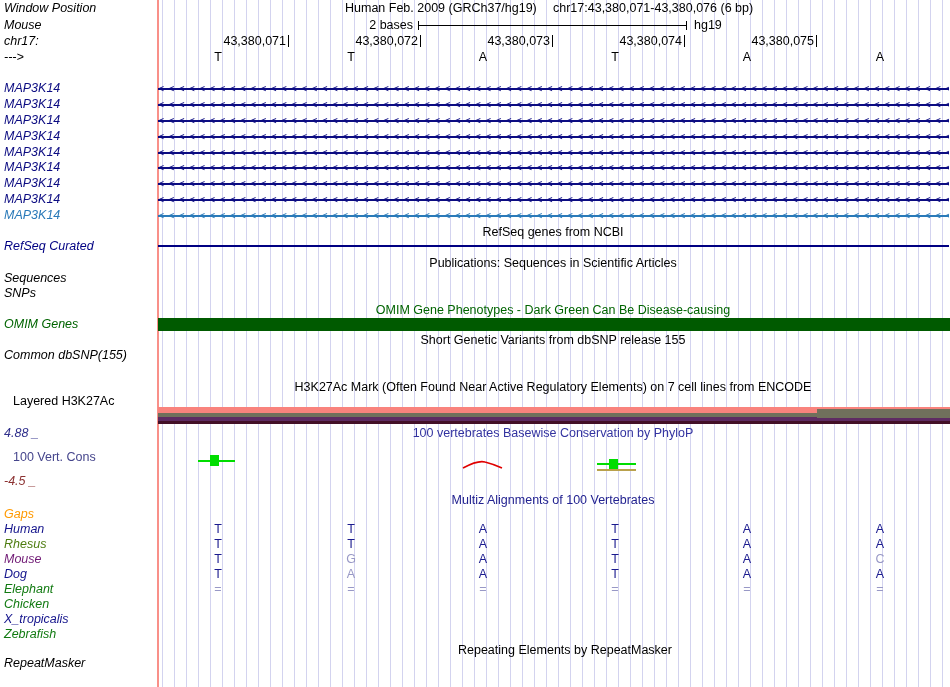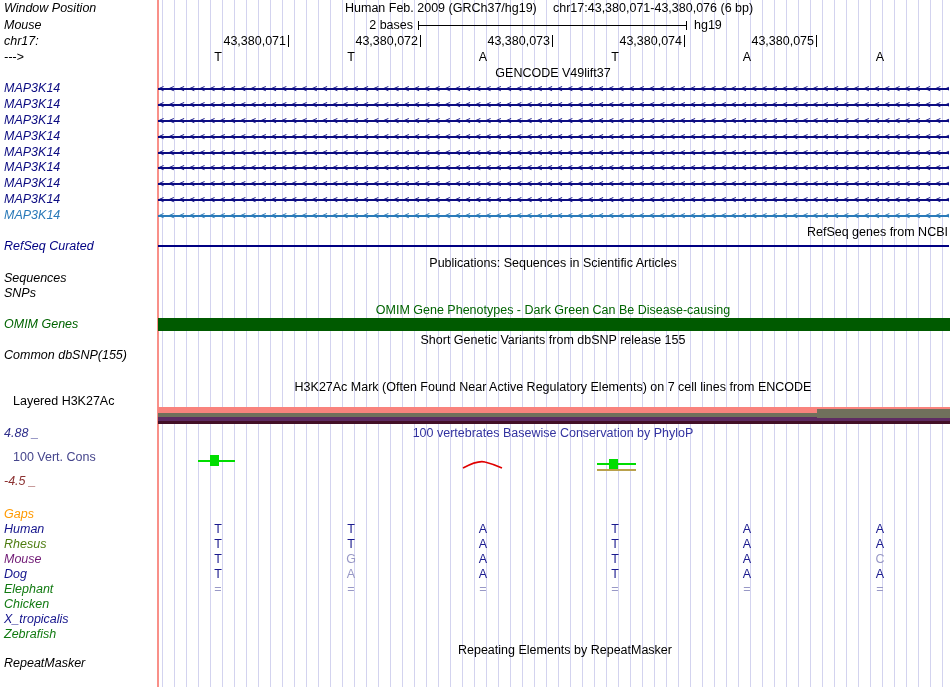--- a/index.html
+++ b/index.html
@@ -118,21 +118,20 @@
   <div class="lbl" style="top:50px;">---&gt;</div>
   <div id="bases">
       <div class="basecell" style="left: 210px; top: 50px;">T</div>
       <div class="basecell" style="left: 343px; top: 50px;">T</div>
       <div class="basecell" style="left: 475px; top: 50px;">A</div>
       <div class="basecell" style="left: 607px; top: 50px;">T</div>
       <div class="basecell" style="left: 739px; top: 50px;">A</div>
       <div class="basecell" style="left: 872px; top: 50px;">A</div>
     </div>
 
-  <div class="title" style="top:66px;">GENCODE V49lift37</div>
   <div id="genes">
       <div class="lbl" style="top: 81px; color: rgb(12, 12, 130);">MAP3K14</div>
       <div class="generow-line" style="left: 158px; width: 791px; top: 88px; background: rgb(12, 12, 130);"></div>
       <div class="generow-arrows" style="top: 81px; color: rgb(12, 12, 130);">&lt;&lt;&lt;&lt;&lt;&lt;&lt;&lt;&lt;&lt;&lt;&lt;&lt;&lt;&lt;&lt;&lt;&lt;&lt;&lt;&lt;&lt;&lt;&lt;&lt;&lt;&lt;&lt;&lt;&lt;&lt;&lt;&lt;&lt;&lt;&lt;&lt;&lt;&lt;&lt;&lt;&lt;&lt;&lt;&lt;&lt;&lt;&lt;&lt;&lt;&lt;&lt;&lt;&lt;&lt;&lt;&lt;&lt;&lt;&lt;&lt;&lt;&lt;&lt;&lt;&lt;&lt;&lt;&lt;&lt;&lt;&lt;&lt;&lt;&lt;&lt;&lt;&lt;&lt;&lt;&lt;&lt;</div>
       <div class="lbl" style="top: 97px; color: rgb(12, 12, 130);">MAP3K14</div>
       <div class="generow-line" style="left: 158px; width: 791px; top: 104px; background: rgb(12, 12, 130);"></div>
       <div class="generow-arrows" style="top: 97px; color: rgb(12, 12, 130);">&lt;&lt;&lt;&lt;&lt;&lt;&lt;&lt;&lt;&lt;&lt;&lt;&lt;&lt;&lt;&lt;&lt;&lt;&lt;&lt;&lt;&lt;&lt;&lt;&lt;&lt;&lt;&lt;&lt;&lt;&lt;&lt;&lt;&lt;&lt;&lt;&lt;&lt;&lt;&lt;&lt;&lt;&lt;&lt;&lt;&lt;&lt;&lt;&lt;&lt;&lt;&lt;&lt;&lt;&lt;&lt;&lt;&lt;&lt;&lt;&lt;&lt;&lt;&lt;&lt;&lt;&lt;&lt;&lt;&lt;&lt;&lt;&lt;&lt;&lt;&lt;&lt;&lt;&lt;&lt;&lt;&lt;</div>
       <div class="lbl" style="top: 113px; color: rgb(12, 12, 130);">MAP3K14</div>
       <div class="generow-line" style="left: 158px; width: 791px; top: 120px; background: rgb(12, 12, 130);"></div>
       <div class="generow-arrows" style="top: 113px; color: rgb(12, 12, 130);">&lt;&lt;&lt;&lt;&lt;&lt;&lt;&lt;&lt;&lt;&lt;&lt;&lt;&lt;&lt;&lt;&lt;&lt;&lt;&lt;&lt;&lt;&lt;&lt;&lt;&lt;&lt;&lt;&lt;&lt;&lt;&lt;&lt;&lt;&lt;&lt;&lt;&lt;&lt;&lt;&lt;&lt;&lt;&lt;&lt;&lt;&lt;&lt;&lt;&lt;&lt;&lt;&lt;&lt;&lt;&lt;&lt;&lt;&lt;&lt;&lt;&lt;&lt;&lt;&lt;&lt;&lt;&lt;&lt;&lt;&lt;&lt;&lt;&lt;&lt;&lt;&lt;&lt;&lt;&lt;&lt;&lt;</div>
@@ -149,21 +148,21 @@
       <div class="generow-line" style="left: 158px; width: 791px; top: 183px; background: rgb(12, 12, 130);"></div>
       <div class="generow-arrows" style="top: 176px; color: rgb(12, 12, 130);">&lt;&lt;&lt;&lt;&lt;&lt;&lt;&lt;&lt;&lt;&lt;&lt;&lt;&lt;&lt;&lt;&lt;&lt;&lt;&lt;&lt;&lt;&lt;&lt;&lt;&lt;&lt;&lt;&lt;&lt;&lt;&lt;&lt;&lt;&lt;&lt;&lt;&lt;&lt;&lt;&lt;&lt;&lt;&lt;&lt;&lt;&lt;&lt;&lt;&lt;&lt;&lt;&lt;&lt;&lt;&lt;&lt;&lt;&lt;&lt;&lt;&lt;&lt;&lt;&lt;&lt;&lt;&lt;&lt;&lt;&lt;&lt;&lt;&lt;&lt;&lt;&lt;&lt;&lt;&lt;&lt;&lt;</div>
       <div class="lbl" style="top: 192px; color: rgb(12, 12, 130);">MAP3K14</div>
       <div class="generow-line" style="left: 158px; width: 791px; top: 199px; background: rgb(12, 12, 130);"></div>
       <div class="generow-arrows" style="top: 192px; color: rgb(12, 12, 130);">&lt;&lt;&lt;&lt;&lt;&lt;&lt;&lt;&lt;&lt;&lt;&lt;&lt;&lt;&lt;&lt;&lt;&lt;&lt;&lt;&lt;&lt;&lt;&lt;&lt;&lt;&lt;&lt;&lt;&lt;&lt;&lt;&lt;&lt;&lt;&lt;&lt;&lt;&lt;&lt;&lt;&lt;&lt;&lt;&lt;&lt;&lt;&lt;&lt;&lt;&lt;&lt;&lt;&lt;&lt;&lt;&lt;&lt;&lt;&lt;&lt;&lt;&lt;&lt;&lt;&lt;&lt;&lt;&lt;&lt;&lt;&lt;&lt;&lt;&lt;&lt;&lt;&lt;&lt;&lt;&lt;&lt;</div>
       <div class="lbl" style="top: 208px; color: rgb(42, 122, 185);">MAP3K14</div>
       <div class="generow-line" style="left: 158px; width: 791px; top: 215px; background: rgb(42, 122, 185);"></div>
       <div class="generow-arrows" style="top: 208px; color: rgb(42, 122, 185);">&lt;&lt;&lt;&lt;&lt;&lt;&lt;&lt;&lt;&lt;&lt;&lt;&lt;&lt;&lt;&lt;&lt;&lt;&lt;&lt;&lt;&lt;&lt;&lt;&lt;&lt;&lt;&lt;&lt;&lt;&lt;&lt;&lt;&lt;&lt;&lt;&lt;&lt;&lt;&lt;&lt;&lt;&lt;&lt;&lt;&lt;&lt;&lt;&lt;&lt;&lt;&lt;&lt;&lt;&lt;&lt;&lt;&lt;&lt;&lt;&lt;&lt;&lt;&lt;&lt;&lt;&lt;&lt;&lt;&lt;&lt;&lt;&lt;&lt;&lt;&lt;&lt;&lt;&lt;&lt;&lt;&lt;</div>
     </div>
 
-  <div class="title" style="top:225px;text-align:right;">RefSeq genes from NCBI</div>
+  <div class="title" style="top:225px;">RefSeq genes from NCBI</div>
   <div class="lbl" style="top:239px;color:#000082;">RefSeq Curated</div>
   <div class="abs" style="left:158px;top:245px;width:791px;height:1.5px;background:#000082;"></div>
 
   <div class="title" style="top:256px;">Publications: Sequences in Scientific Articles</div>
   <div class="lbl" style="top:271px;">Sequences</div>
   <div class="lbl" style="top:286px;">SNPs</div>
 
   <div class="title" style="top:303px;color:#006400;">OMIM Gene Phenotypes - Dark Green Can Be Disease-causing</div>
   <div class="lbl" style="top:317px;color:#006400;">OMIM Genes</div>
   <div class="abs" style="left:158px;top:318px;width:792px;height:13px;background:#005a00;"></div>
@@ -189,20 +188,21 @@
       <div class="abs" style="left: 198px; width: 37px; top: 460px; height: 1.5px; background: rgb(0, 221, 0);"></div>
       <div class="abs" style="left: 210px; width: 9px; top: 455px; height: 11px; background: rgb(0, 221, 0);"></div>
       <div class="abs" style="left: 455px; top: 455px; width: 60px; height: 20px;"><svg width="60" height="20" xmlns="http://www.w3.org/2000/svg">
           <path d="M 8 13 Q 23 5 30 7 Q 38 9 47 13" fill="none" stroke="#e00000" stroke-width="1.6"></path>
         </svg></div>
       <div class="abs" style="left: 597px; width: 39px; top: 463px; height: 1.5px; background: rgb(0, 221, 0);"></div>
       <div class="abs" style="left: 609px; width: 9px; top: 459px; height: 11px; background: rgb(0, 221, 0);"></div>
       <div class="abs" style="left: 597px; width: 39px; top: 469px; height: 1.5px; background: rgb(185, 161, 76);"></div>
     </div>
 
+  <div class="title" style="top:493px;color:#222290;">Multiz Alignments of 100 Vertebrates</div>
   <div id="multiz">
       <div class="lbl" style="top: 507px; color: rgb(255, 153, 0);">Gaps</div>
       <div class="lbl" style="top: 522px; color: rgb(20, 20, 140);">Human</div>
       <div class="aligncell" style="left: 210px; top: 522px; color: rgb(27, 27, 143);">T</div>
       <div class="aligncell" style="left: 343px; top: 522px; color: rgb(27, 27, 143);">T</div>
       <div class="aligncell" style="left: 475px; top: 522px; color: rgb(27, 27, 143);">A</div>
       <div class="aligncell" style="left: 607px; top: 522px; color: rgb(27, 27, 143);">T</div>
       <div class="aligncell" style="left: 739px; top: 522px; color: rgb(27, 27, 143);">A</div>
       <div class="aligncell" style="left: 872px; top: 522px; color: rgb(27, 27, 143);">A</div>
       <div class="lbl" style="top: 537px; color: #4d7c0f;">Rhesus</div>

